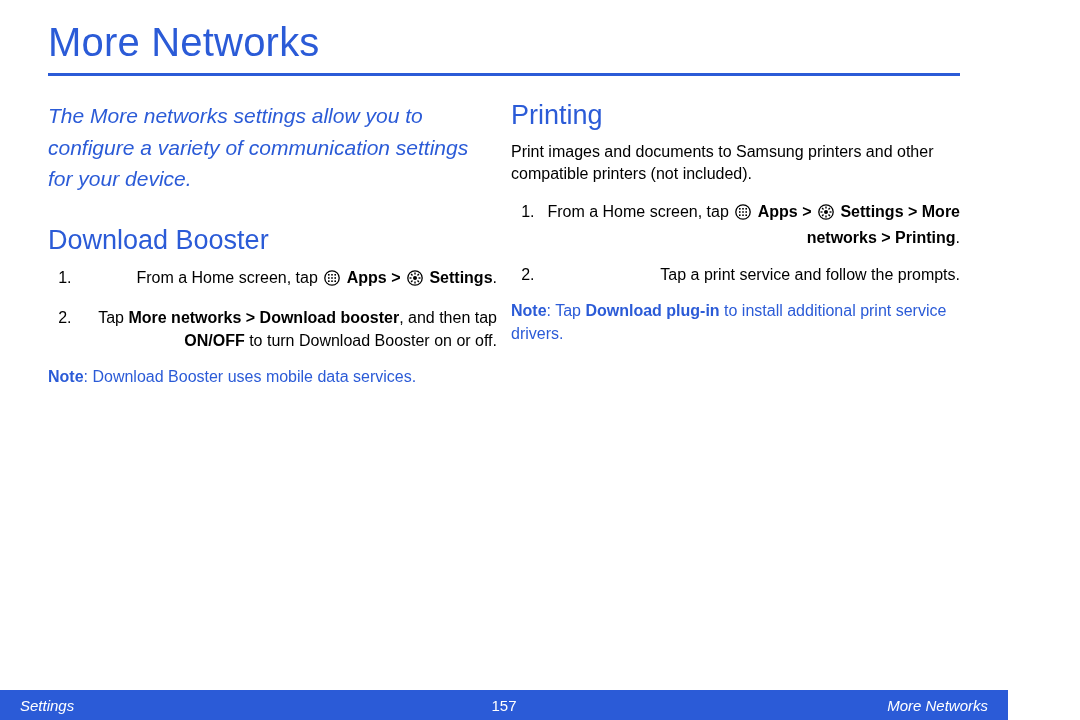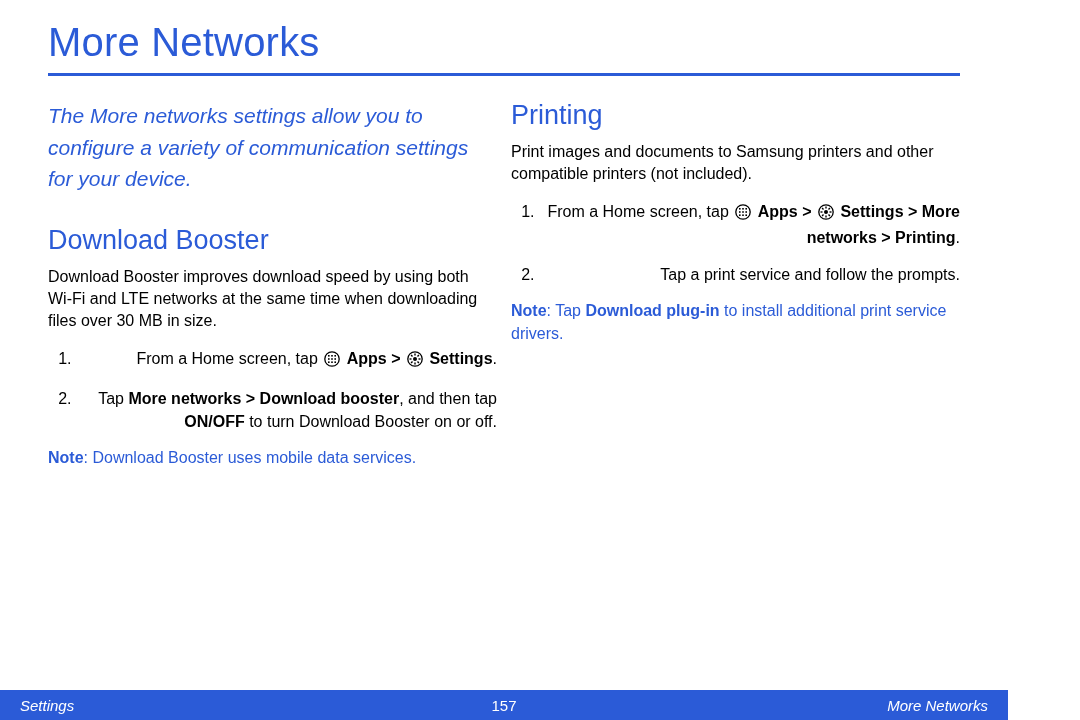--- a/index.html
+++ b/index.html
@@ -55,21 +55,20 @@
 <div class="page">
 
   <h1 class="page-title">More Networks</h1>
 
   <div class="columns">
 
     <div class="col">
       <p class="intro">The More networks settings allow you to configure a variety of communication settings for your device.</p>
 
       <h2 class="section-title">Download Booster</h2>
-      <p class="body-text">Download Booster improves download speed by using both Wi-Fi and LTE networks at the same time when downloading files over 30 MB in size.</p>
 
       <ol class="steps">
         <li>
           <span>From a Home screen, tap </span><span class="icon"><svg width="16" height="16" viewBox="0 0 16 16">
                 <circle cx="8" cy="8" r="7.2" fill="none" stroke="#000" stroke-width="1.3"></circle>
                 <g fill="#000">
                   <rect x="4" y="4" width="1.6" height="1.6"></rect>
                   <rect x="7.2" y="4" width="1.6" height="1.6"></rect>
                   <rect x="10.4" y="4" width="1.6" height="1.6"></rect>
                   <rect x="4" y="7.2" width="1.6" height="1.6"></rect>

